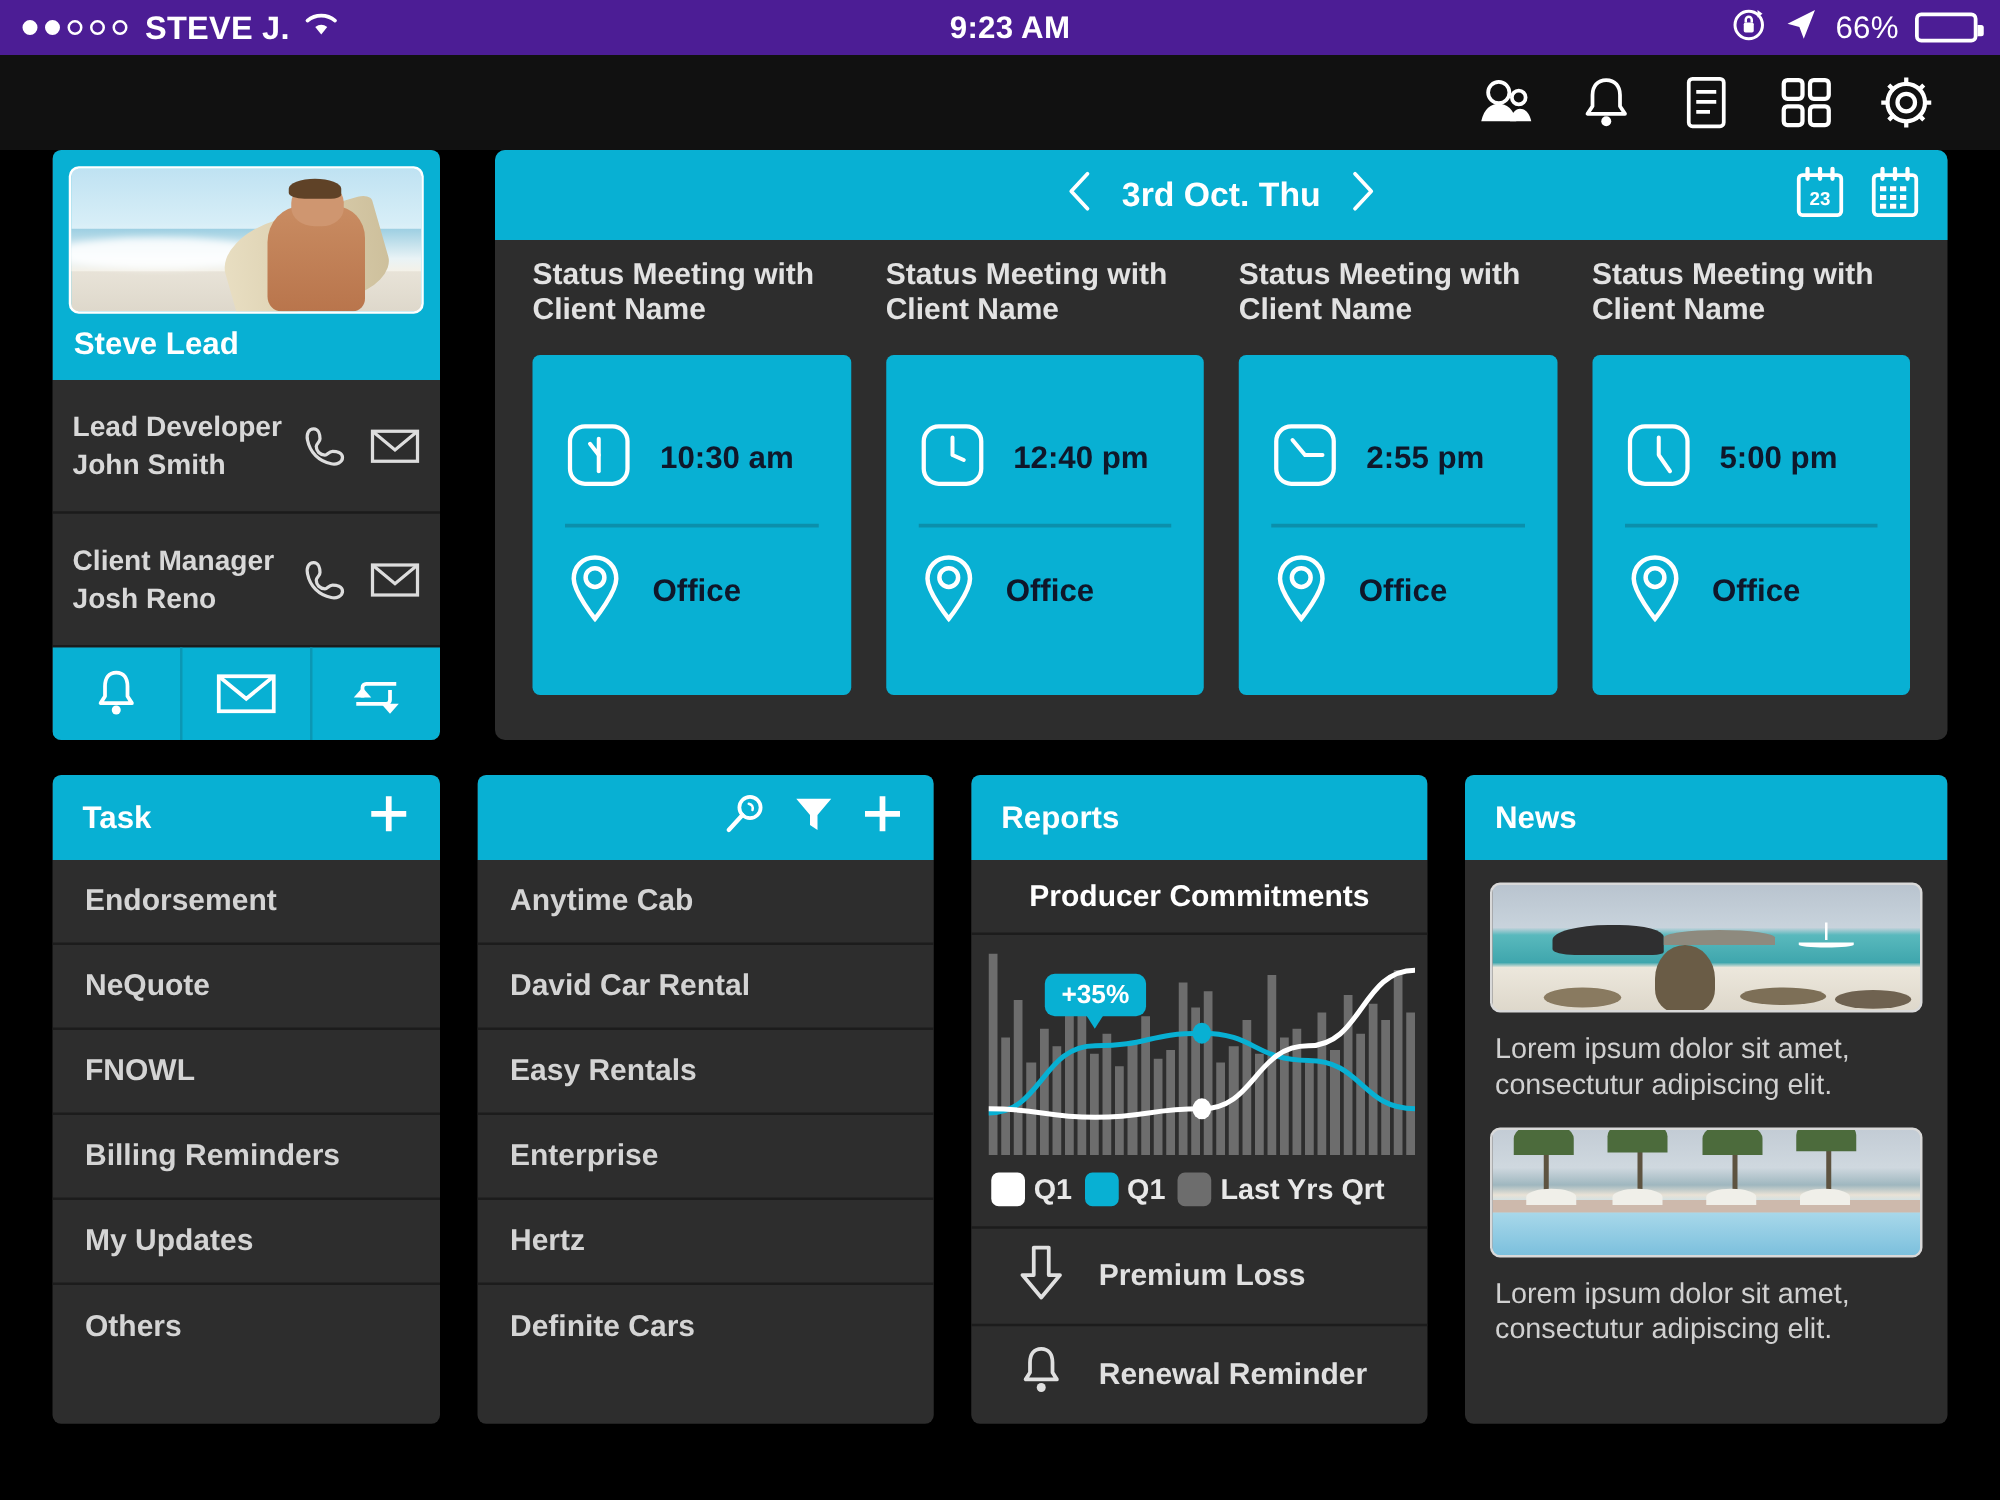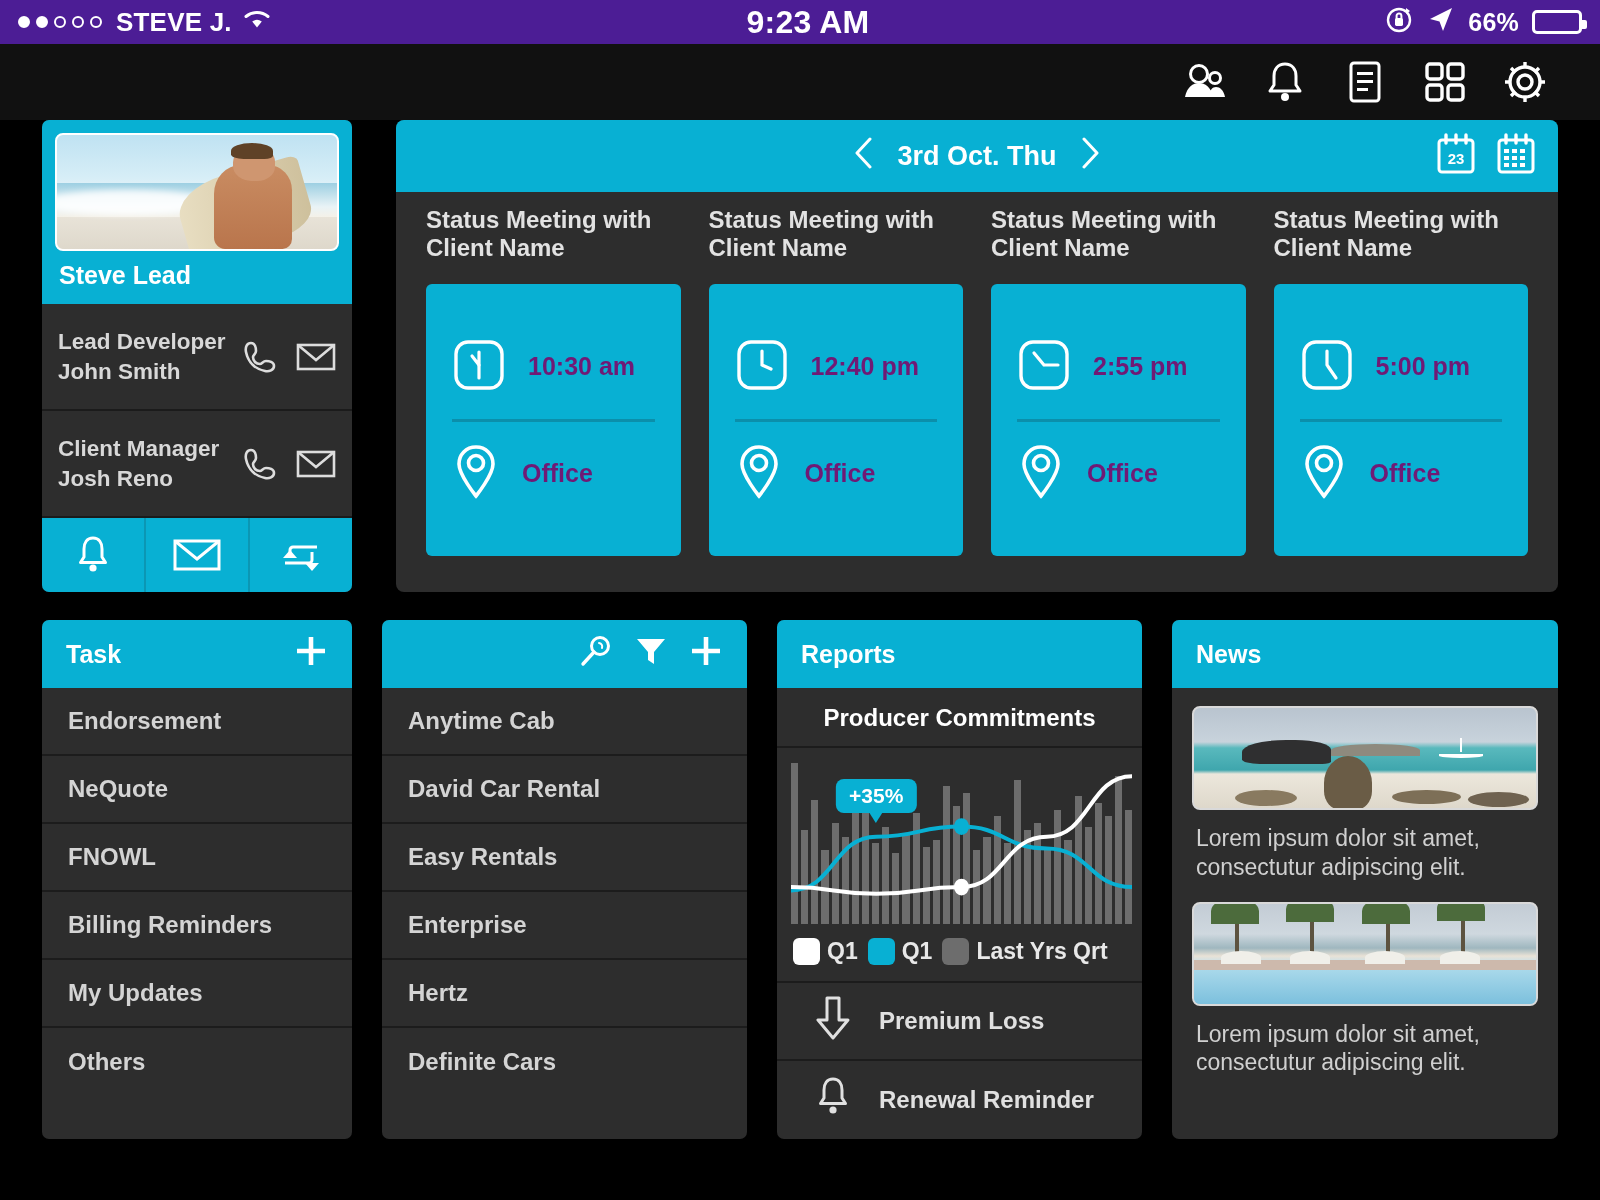--- a/index.html
+++ b/index.html
@@ -18,25 +18,25 @@
     font-size: 25px; font-weight: 700; letter-spacing: .2px;
     position: relative;
   }
   .sb-left { display: flex; align-items: center; gap: 10px; }
   .dots { display: flex; align-items: center; gap: 6px; }
   .dot { width: 12px; height: 12px; border-radius: 50%; border: 2px solid #fff; }
   .dot.filled { background: #fff; }
   .carrier { font-size: 26px; font-weight: 700; margin-left: 4px; }
   .sb-center {
     position: absolute; left: 16px; right: 0; text-align: center;
-    font-size: 32px; font-weight: 700; pointer-events: none;
+    font-size: 25px; font-weight: 700; pointer-events: none;
   }
   .sb-right {
     margin-left: auto; display: flex; align-items: center; gap: 13px;
-    font-size: 25px; font-weight: 700; z-index: 2;
+    font-size: 25px; font-weight: 400; z-index: 2;
   }
   .battery {
     width: 50px; height: 24px; border: 3px solid #fff; border-radius: 5px;
     position: relative; padding: 2px;
   }
   .battery::after {
     content: ""; position: absolute; right: -8px; top: 7px;
     width: 5px; height: 9px; background: #fff; border-radius: 0 2px 2px 0;
   }
   .battery .fill { height: 100%; background: #fff; border-radius: 2px; }
@@ -123,21 +123,21 @@
   .meeting { flex: 1; }
   .meeting-title {
     color: #e2e2e2; font-size: 24px; font-weight: 700; line-height: 1.18;
     min-height: 62px; margin-bottom: 16px;
   }
   .meeting-card {
     background: #08b0d3; border-radius: 6px; height: 272px;
     display: flex; flex-direction: column; justify-content: center; padding: 0 26px;
   }
   .mc-line { display: flex; align-items: center; gap: 22px; height: 92px; }
-  .mc-text { color: #701a75; font-size: 25px; font-weight: 700; }
+  .mc-text { color: #0f172a; font-size: 25px; font-weight: 700; }
   .mc-div { height: 3px; background: #0b8fab; margin: 6px 0; }
 
   
   .panel { background: #2d2d2d; border-radius: 7px; overflow: hidden; }
   .panel-head {
     background: #08b0d3; height: 68px; display: flex; align-items: center;
     padding: 0 24px; color: #fff; font-size: 25px; font-weight: 700;
   }
   .panel-head .spacer { flex: 1; }
   .head-icons { display: flex; align-items: center; gap: 22px; }

